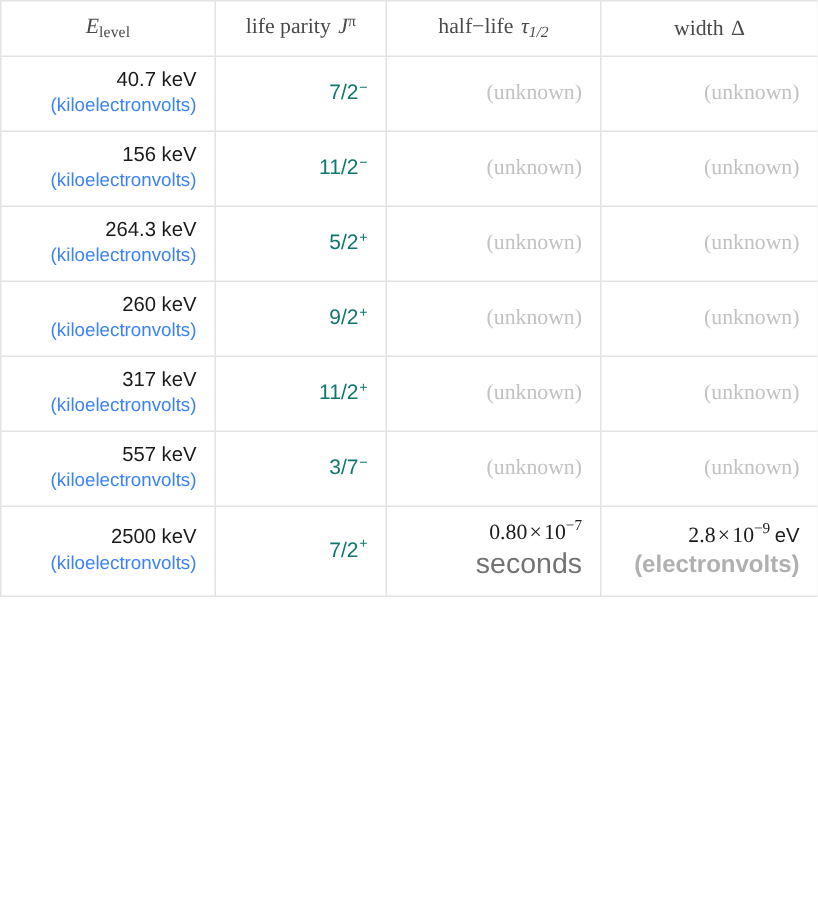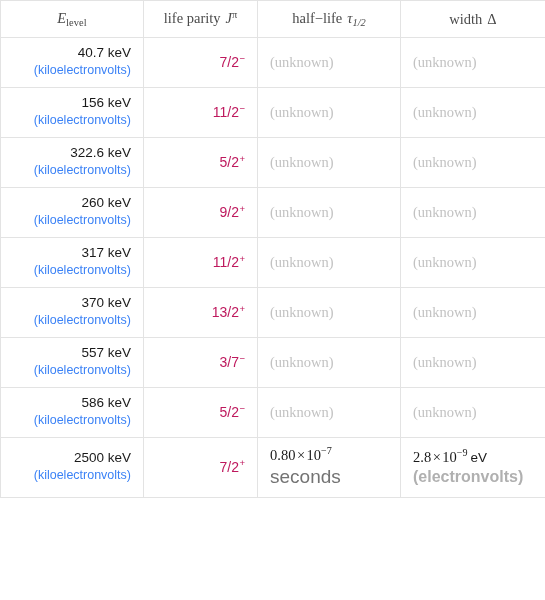--- a/index.html
+++ b/index.html
@@ -70,21 +70,21 @@
 
   
   tbody tr { height: 50px; }
 
   .cell {
     padding: 6px 12px 7px 12px;
     box-sizing: border-box;
   }
   .cell.left   { text-align: right; }
   .cell.right  { text-align: right; }
-  .cell.center { text-align: left; }
+  .cell.center { text-align: right; }
 
   .val-main {
     display: block;
     font-family: "Liberation Sans", sans-serif;
     font-size: 13.5px;
     color: #1a1a1a;
     line-height: 1.25;
     white-space: nowrap;
   }
   .val-unit {
@@ -93,21 +93,21 @@
     font-size: 12.5px;
     color: #3b82f6;
     line-height: 1.3;
     white-space: nowrap;
   }
 
   
   .spin {
     font-family: "Liberation Sans", sans-serif;
     font-size: 14px;
-    color: #be185d;
+    color: #0f766e;
     white-space: nowrap;
   }
   .spin .sign {
     font-size: 0.68em;
     vertical-align: 0.62em;
     margin-left: 0.5px;
   }
 
   
   .unknown {
@@ -206,21 +206,21 @@
           <div class="cell center"><span class="unknown">(unknown)</span></div>
         </td>
       <td>
           <div class="cell center"><span class="unknown">(unknown)</span></div>
         </td>
     </tr>
 
     <tr>
       <td>
           <div class="cell left">
-            <span class="val-main">322.6 keV</span>
+            <span class="val-main">264.3 keV</span>
             <span class="val-unit">(kiloelectronvolts)</span>
           </div>
         </td>
       <td>
           <div class="cell right"><span class="spin"><span>5/2</span><span class="sign">+</span></span></div>
         </td>
       <td>
           <div class="cell center"><span class="unknown">(unknown)</span></div>
         </td>
       <td>
@@ -258,73 +258,39 @@
           <div class="cell right"><span class="spin"><span>11/2</span><span class="sign">+</span></span></div>
         </td>
       <td>
           <div class="cell center"><span class="unknown">(unknown)</span></div>
         </td>
       <td>
           <div class="cell center"><span class="unknown">(unknown)</span></div>
         </td>
     </tr>
 
-    <tr>
-      <td>
-          <div class="cell left">
-            <span class="val-main">370 keV</span>
-            <span class="val-unit">(kiloelectronvolts)</span>
-          </div>
-        </td>
-      <td>
-          <div class="cell right"><span class="spin"><span>13/2</span><span class="sign">+</span></span></div>
-        </td>
-      <td>
-          <div class="cell center"><span class="unknown">(unknown)</span></div>
-        </td>
-      <td>
-          <div class="cell center"><span class="unknown">(unknown)</span></div>
-        </td>
-    </tr>
 
     <tr>
       <td>
           <div class="cell left">
             <span class="val-main">557 keV</span>
             <span class="val-unit">(kiloelectronvolts)</span>
           </div>
         </td>
       <td>
           <div class="cell right"><span class="spin"><span>3/7</span><span class="sign">−</span></span></div>
         </td>
       <td>
           <div class="cell center"><span class="unknown">(unknown)</span></div>
         </td>
       <td>
           <div class="cell center"><span class="unknown">(unknown)</span></div>
         </td>
     </tr>
 
-    <tr>
-      <td>
-          <div class="cell left">
-            <span class="val-main">586 keV</span>
-            <span class="val-unit">(kiloelectronvolts)</span>
-          </div>
-        </td>
-      <td>
-          <div class="cell right"><span class="spin"><span>5/2</span><span class="sign">−</span></span></div>
-        </td>
-      <td>
-          <div class="cell center"><span class="unknown">(unknown)</span></div>
-        </td>
-      <td>
-          <div class="cell center"><span class="unknown">(unknown)</span></div>
-        </td>
-    </tr>
 
     <tr>
       <td>
           <div class="cell left">
             <span class="val-main">2500 keV</span>
             <span class="val-unit">(kiloelectronvolts)</span>
           </div>
         </td>
       <td>
           <div class="cell right"><span class="spin"><span>7/2</span><span class="sign">+</span></span></div>

